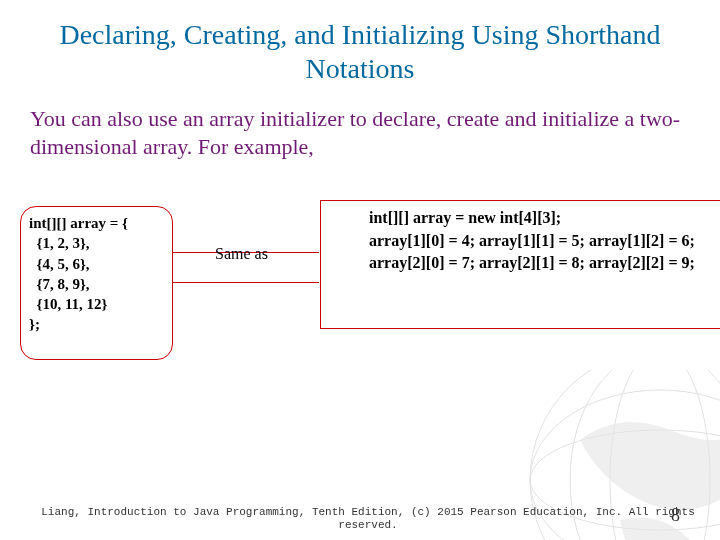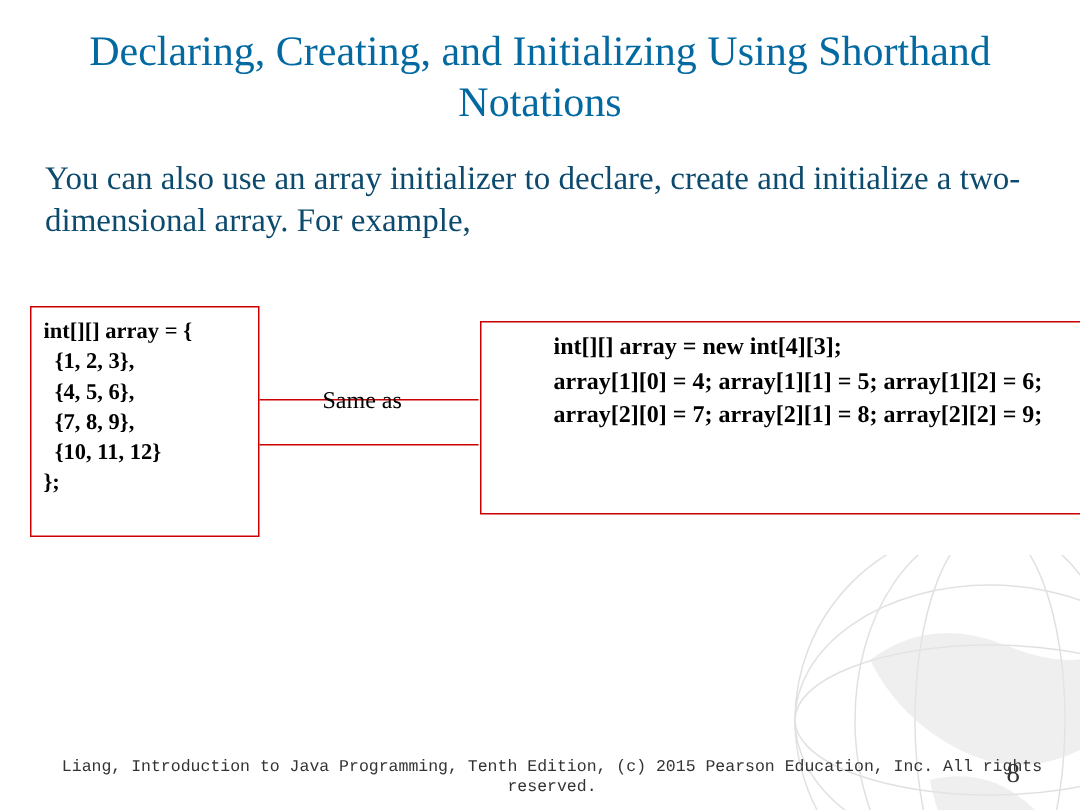--- a/index.html
+++ b/index.html
@@ -15,45 +15,46 @@
   .title {
     text-align: center;
     font-size: 28px;
     font-weight: normal;
     margin: 18px 40px 20px 40px;
     line-height: 1.2;
     color: #0369a1;
   }
   .intro {
     font-size: 22px;
-    margin: 0 30px 44px 30px;
+    margin: 0 30px 30px 30px;
     line-height: 1.25;
-    color: #0c4a6e;
+    color: #701a75;
   }
   .comparison {
     position: relative;
     margin: 0 20px;
     height: 180px;
   }
   .code-box {
     border: 1px solid #c00;
     position: absolute;
     font-family: "Times New Roman", Times, serif;
     font-weight: bold;
     font-size: 15px;
     line-height: 1.35;
     color: #000;
     padding: 6px 8px;
     background: rgba(255,255,255,0.7);
   }
   .left-box {
     left: 0;
-    top: 0;
+    top: 16px;
     width: 135px;
     height: 140px;
+    border-radius: 16px;
   }
   .same-as {
     position: absolute;
     left: 195px;
     top: 55px;
     font-size: 16px;
     color: #000;
   }
   .right-box {
     left: 300px;

